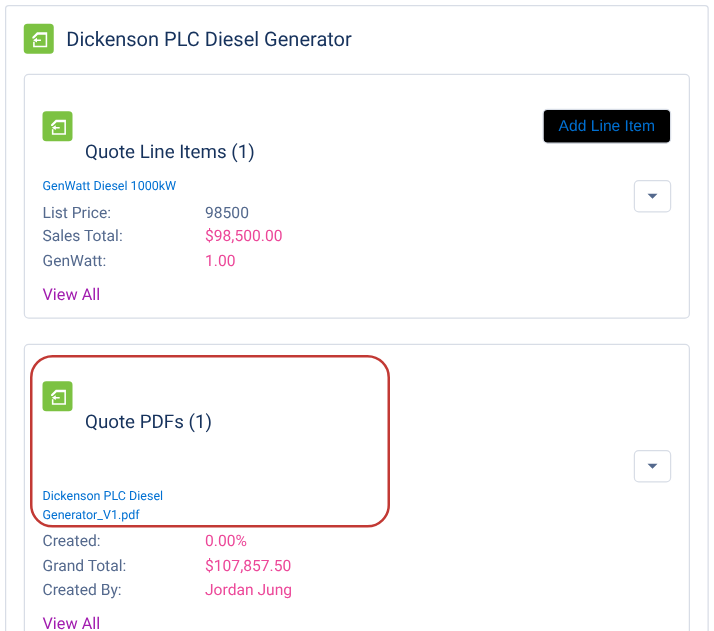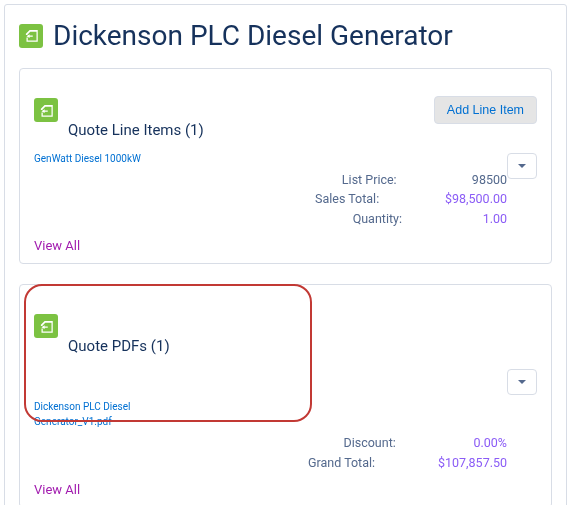--- a/index.html
+++ b/index.html
@@ -15,21 +15,21 @@
     border-radius: 3px;
     padding: 0;
   }
   .page-header {
     display: flex;
     align-items: center;
     padding: 14px 14px 16px 14px;
     gap: 10px;
   }
   .page-header h1 {
-    font-size: 28px;
+    font-size: 16px;
     font-weight: 400;
     color: #16325c;
     margin: 0;
   }
   .icon-badge {
     width: 24px;
     height: 24px;
     border-radius: 3px;
     background: #7cc242;
     display: inline-flex;
@@ -60,21 +60,21 @@
   }
   .card-header-title {
     font-size: 15px;
     color: #16325c;
     font-weight: 400;
     flex: 1;
     margin-top: 40px;
   }
   .btn {
     border: 1px solid #d8dde6;
-    background: #e5e5e5;
+    background: #000000;
     color: #0070d2;
     font-size: 12.5px;
     padding: 6px 12px;
     border-radius: 4px;
     cursor: pointer;
   }
   .card-body {
     padding: 4px 14px 10px 14px;
   }
   .item-row {
@@ -106,24 +106,23 @@
     justify-content: center;
     cursor: pointer;
     margin-top: 2px;
   }
   .menu-btn svg { width: 10px; height: 10px; fill: #54698d; }
   .kv {
     display: flex;
     font-size: 12.5px;
     color: #54698d;
     line-height: 1.55;
-    justify-content: flex-end;
   }
   .kv .k { width: 130px; }
-  .kv .v { color: #8b5cf6; }
+  .kv .v { color: #ec4899; }
   .kv .v.muted { color: #54698d; }
   .view-all {
     color: #a21caf;
     font-size: 13px;
     cursor: pointer;
     padding-top: 10px;
   }
   .highlight {
     position: absolute;
     border: 2.5px solid #c23934;
@@ -174,21 +173,21 @@
             <a class="item-link">GenWatt Diesel 1000kW</a>
             <div class="kv">
               <span class="k">List Price:</span>
               <span class="v muted">98500</span>
             </div>
             <div class="kv">
               <span class="k">Sales Total:</span>
               <span class="v">$98,500.00</span>
             </div>
             <div class="kv">
-              <span class="k">Quantity:</span>
+              <span class="k">GenWatt:</span>
               <span class="v">1.00</span>
             </div>
           </div>
           <span class="menu-btn">
             <svg viewBox="0 0 10 10">
                   <path d="M1 3 L5 7 L9 3 Z"></path>
                 </svg>
           </span>
         </div>
         <div class="view-all">View All</div>
@@ -206,26 +205,30 @@
         <span class="card-header-title">
           <span>Quote PDFs</span>
           <span>(1)</span>
         </span>
       </div>
       <div class="card-body">
         <div class="item-row">
           <div style="flex:1">
             <a class="item-link item-link-pdf">Dickenson PLC Diesel Generator_V1.pdf</a>
             <div class="kv">
-              <span class="k">Discount:</span>
+              <span class="k">Created:</span>
               <span class="v">0.00%</span>
             </div>
             <div class="kv">
               <span class="k">Grand Total:</span>
               <span class="v">$107,857.50</span>
+            </div>
+            <div class="kv">
+              <span class="k">Created By:</span>
+              <span class="v">Jordan Jung</span>
             </div>
           </div>
           <span class="menu-btn">
             <svg viewBox="0 0 10 10">
                   <path d="M1 3 L5 7 L9 3 Z"></path>
                 </svg>
           </span>
         </div>
         <div class="view-all">View All</div>
       </div>

